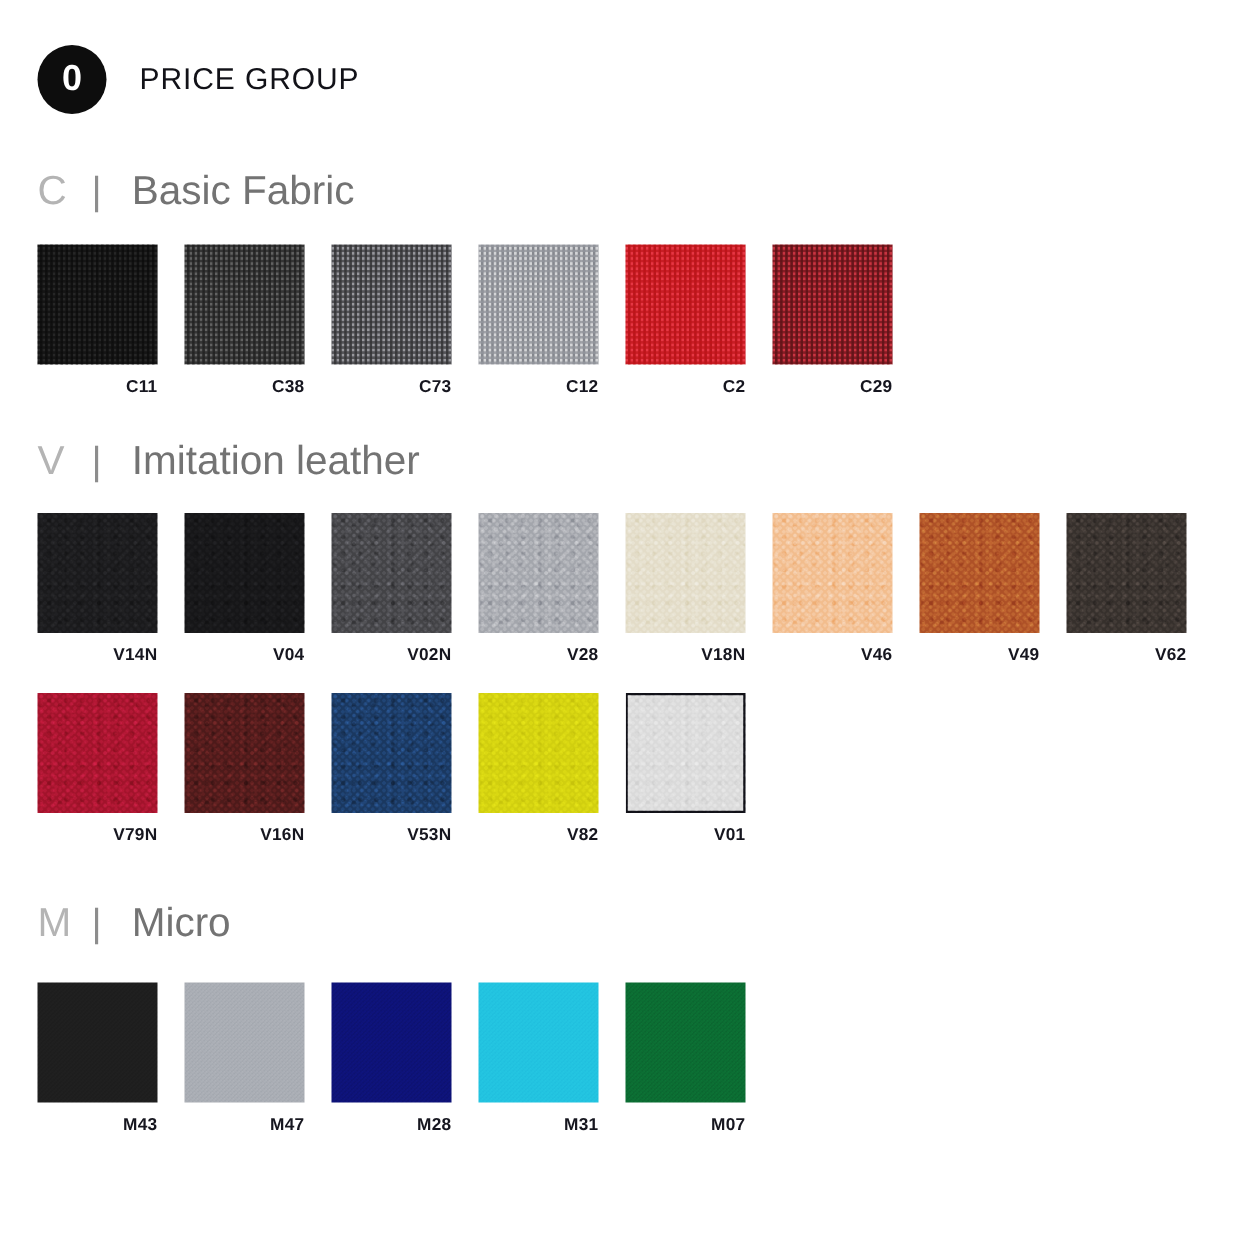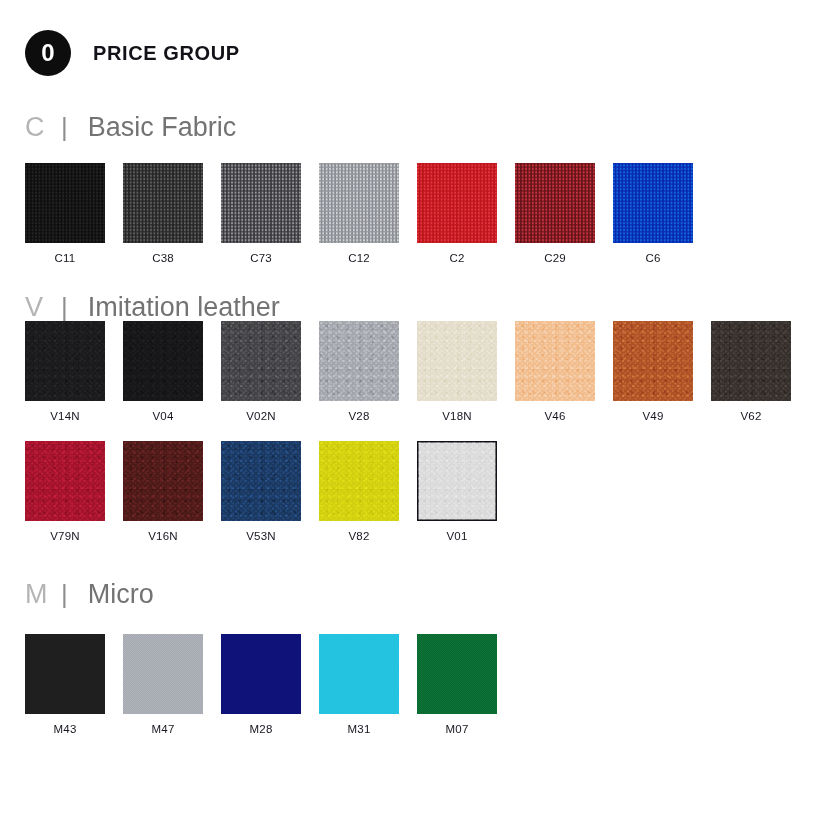--- a/index.html
+++ b/index.html
@@ -34,21 +34,21 @@
     justify-content: center;
     font-size: 24px;
     font-weight: bold;
     font-family: "Liberation Sans", sans-serif;
     letter-spacing: 0;
     flex: 0 0 auto;
   }
   .price-title {
     margin-left: 22px;
     font-size: 20px;
-    font-weight: bold;
+    font-weight: normal;
     letter-spacing: 0.6px;
     color: #121218;
     font-family: "Liberation Sans", sans-serif;
   }
 
   
   .section {
     padding-left: 25px;
   }
   .section-head {
@@ -92,24 +92,25 @@
     width: 80px;
     height: 80px;
     position: relative;
     background-color: #888;
     background-blend-mode: overlay, normal;
   }
   .swatch-chip.bordered { box-shadow: inset 0 0 0 1.5px #111118; }
   .swatch-label {
     margin-top: 9px;
     font-size: 11.5px;
-    font-weight: normal;
+    font-weight: bold;
     color: #16161f;
     letter-spacing: 0.2px;
     font-family: "Liberation Sans", sans-serif;
+    text-align: right;
   }
 
   
   
   .tex-fabric::before,
   .tex-leather::before,
   .tex-micro::before {
     content: "";
     position: absolute;
     inset: 0;
@@ -169,21 +170,21 @@
         rgba(255,255,255,0.05) 0 1px, rgba(0,0,0,0.05) 1px 2px);
     background-size: 2px 2px, 3px 3px;
     mix-blend-mode: overlay;
     opacity: 0.8;
   }
 
   
   .sec-fabric { margin-top: 38px; }
   .sec-fabric .swatch-rows { margin-top: 22px; }
   .sec-leather { margin-top: 30px; }
-  .sec-leather .swatch-rows { }
+  .sec-leather .swatch-rows { margin-top: 21px; }
   .sec-leather .swatch-row + .swatch-row { margin-top: 19px; }
   .sec-micro { margin-top: 39px; }
   .sec-micro .swatch-rows { margin-top: 26px; }
 </style>
 </head>
 <body>
 
 <div class="page-header">
   <div class="price-badge">0</div>
   <div class="price-title">PRICE GROUP</div>
@@ -215,24 +216,20 @@
             <div class="swatch-label">C12</div>
           </div>
           <div class="swatch-cell">
             <div class="swatch-chip tex-fabric" style="background-color: rgb(204, 32, 40);"></div>
             <div class="swatch-label">C2</div>
           </div>
           <div class="swatch-cell">
             <div class="swatch-chip tex-fabric" style="background-color: rgb(141, 31, 39);"></div>
             <div class="swatch-label">C29</div>
           </div>
-          <div class="swatch-cell">
-            <div class="swatch-chip tex-fabric" style="background-color: rgb(11, 63, 192);"></div>
-            <div class="swatch-label">C6</div>
-          </div>
         </div>
       </div>
     </div>
     <div class="section sec-leather">
       <div class="section-head">
         <span class="section-code">V</span>
         <span class="section-bar">|</span>
         <span class="section-name">Imitation leather</span>
       </div>
       <div class="swatch-rows">

